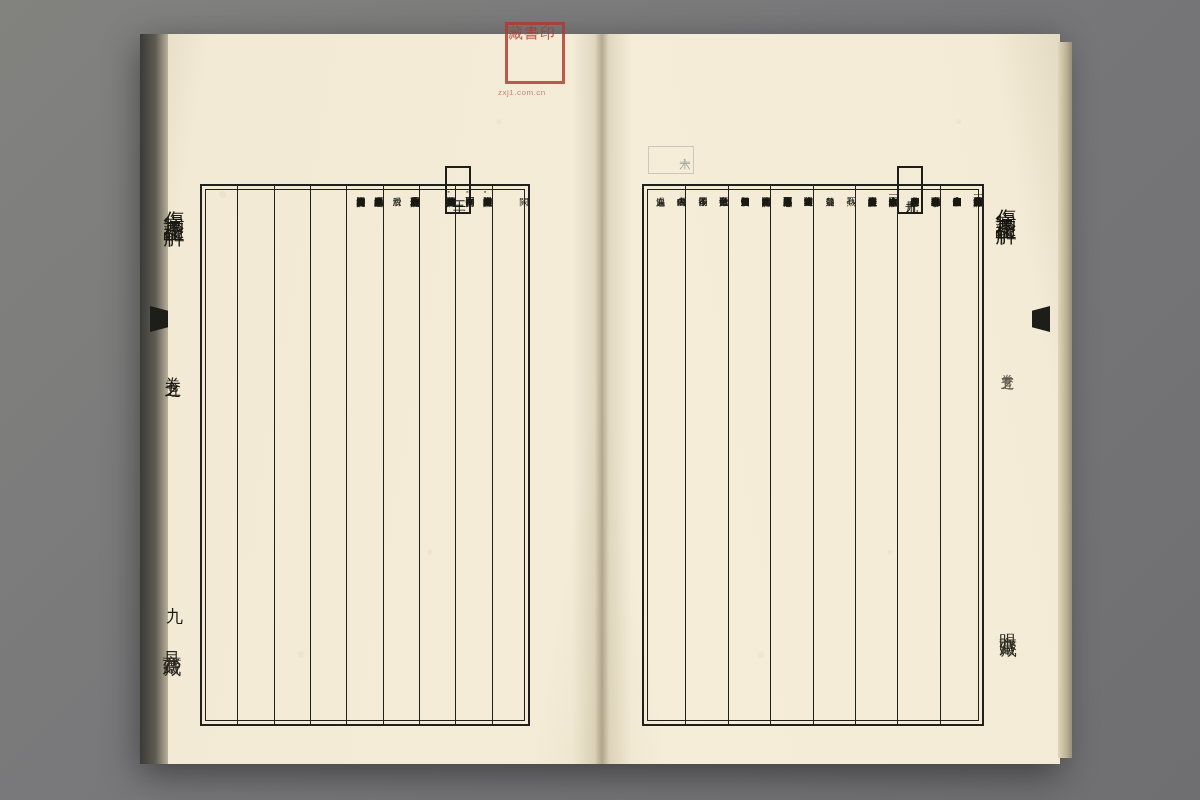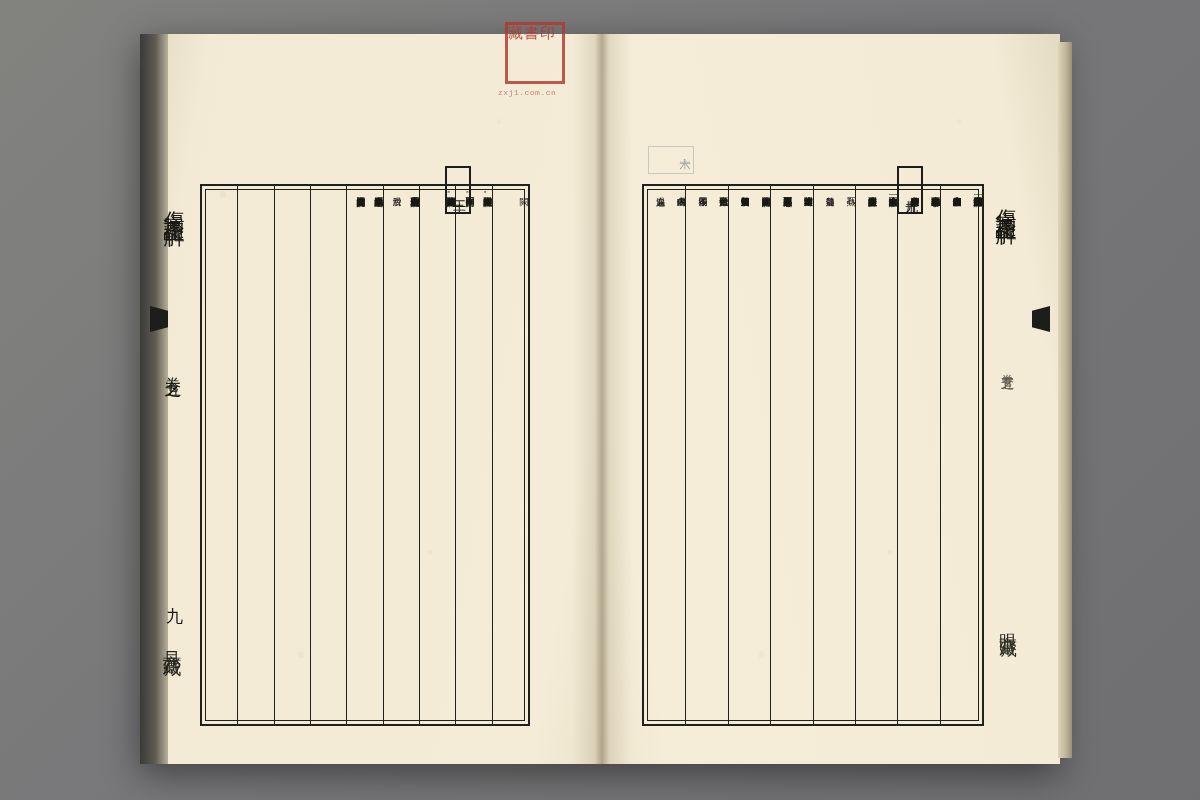--- a/index.html
+++ b/index.html
@@ -289,21 +289,21 @@
     font-size: 15px;
     line-height: 1.15;
     box-sizing: border-box;
     opacity: .82;
     letter-spacing: 1px;
   }
   .watermark {
     position: absolute;
     left: 498px;
     top: 88px;
-    font-family: Liberation Mono, monospace;
+    font-family: Liberation Sans, sans-serif;
     font-size: 8px;
     color: #b0392f;
     opacity: .6;
     letter-spacing: .5px;
   }
 
   
   .tab {
     position: absolute;
     width: 18px;

